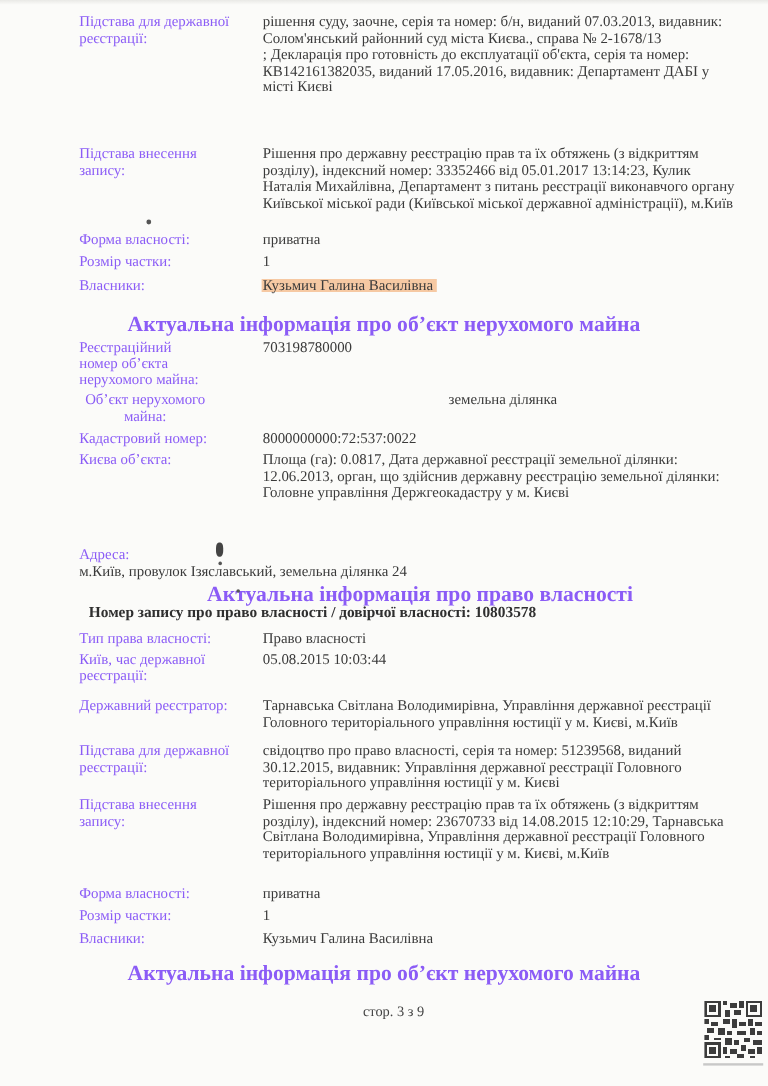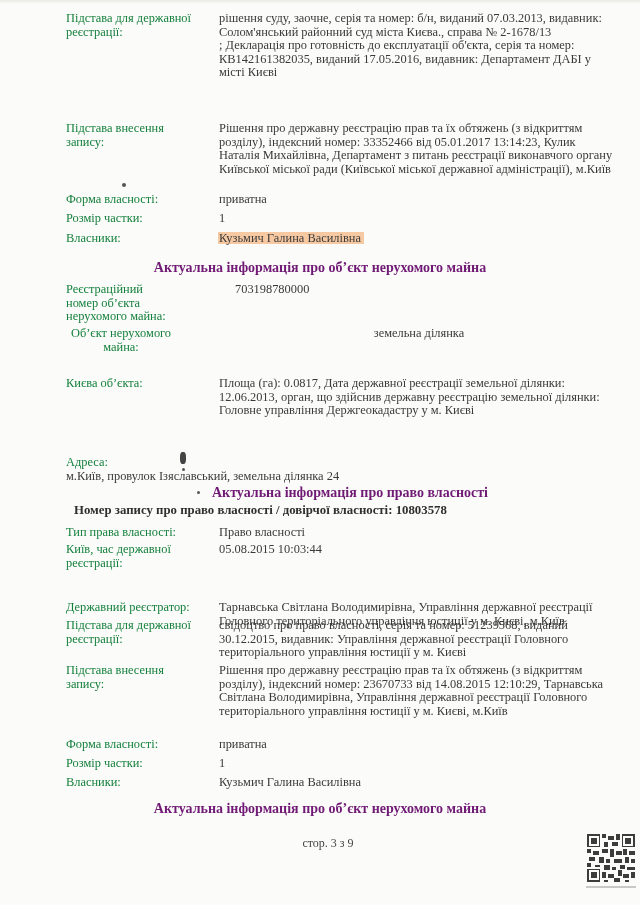--- a/index.html
+++ b/index.html
@@ -9,23 +9,23 @@
     font-family: "Liberation Serif", "DejaVu Serif", serif;
     color: #3a3a3a;
     position: relative;
   }
   .topline {
     position: absolute; left: 0; top: 0; width: 640px; height: 4px;
     background: linear-gradient(#e9e9e6, #fbfbf9);
   }
   .page { position: absolute; left: 0; top: 0; width: 640px; height: 905px; }
   .row { position: absolute; left: 66px; width: 560px; display: flex; font-size: 12.4px; line-height: 13.5px; }
-  .lbl { width: 153px; flex: none; color: #15803d; }
+  .lbl { width: 153px; flex: none; color: #8b5cf6; }
   .val { width: 400px; flex: none; color: #3a3a3a; }
-  .heading { position: absolute; left: 0; width: 640px; text-align: center; font-weight: bold; font-size: 14px; color: #701a75; }
+  .heading { position: absolute; left: 0; width: 640px; text-align: center; font-weight: bold; font-size: 18px; color: #8b5cf6; }
   .subheading { position: absolute; left: 74px; font-weight: bold; font-size: 12.8px; color: #2f2f2f; text-align: center; }
   .hl { background: linear-gradient(transparent 10%, #f6c9a3 10%, #f6c9a3 90%, transparent 90%); padding: 0 3px 0 1px; margin-left: -1px; }
   .footer { position: absolute; left: 8px; width: 640px; top: 836px; text-align: center; font-size: 12px; color: #444; }
   .qr { position: absolute; left: 587px; top: 834px; width: 48px; height: 48px; }
   .qr-caption { position: absolute; left: 586px; top: 886px; width: 50px; height: 2px; background: #c8c8c8; }
   .speck { position: absolute; border-radius: 50%; background: #555; }
 </style>
 </head>
 <body>
 
@@ -49,27 +49,31 @@
   <div class="row" style="top:212px;">
     <div class="lbl">Розмір частки:</div>
     <div class="val">1</div>
   </div>
   <div class="row" style="top:232px;">
     <div class="lbl">Власники:</div>
     <div class="val"><span class="hl">Кузьмич Галина Василівна</span></div>
   </div>
 
   <div class="heading" style="top:260px;">Актуальна інформація про об’єкт нерухомого майна</div>
-  <div class="row" style="top:283px;gap:16px;">
+  <div class="row" style="top:283px;">
     <div class="lbl" style="width:110px;margin-right:43px;">Реєстраційний номер об’єкта нерухомого майна:</div>
     <div class="val">703198780000</div>
   </div>
   <div class="row" style="top:327px;text-align:center;">
     <div class="lbl" style="width:110px;margin-right:43px;">Об’єкт нерухомого майна:</div>
     <div class="val">земельна ділянка</div>
+  </div>
+  <div class="row" style="top:359px;">
+    <div class="lbl">Кадастровий номер:</div>
+    <div class="val">8000000000:72:537:0022</div>
   </div>
   <div class="row" style="top:377px;">
     <div class="lbl">Києва об’єкта:</div>
     <div class="val">Площа (га): 0.0817, Дата державної реєстрації земельної ділянки: 12.06.2013, орган, що здійснив державну реєстрацію земельної ділянки: Головне управління Держгеокадастру у м. Києві</div>
   </div>
   <div class="row" style="top:456px;flex-direction:column;">
     <div class="lbl">Адреса:</div>
     <div class="val">м.Київ, провулок Ізяславський, земельна ділянка 24</div>
   </div>
 
@@ -77,21 +81,21 @@
   <div class="subheading" style="top:503px;">Номер запису про право власності / довірчої власності: 10803578</div>
 
   <div class="row" style="top:526px;">
     <div class="lbl">Тип права власності:</div>
     <div class="val">Право власності</div>
   </div>
   <div class="row" style="top:543px;">
     <div class="lbl" style="width:120px;margin-right:33px;">Київ, час державної реєстрації:</div>
     <div class="val">05.08.2015 10:03:44</div>
   </div>
-  <div class="row" style="top:601px;">
+  <div class="row" style="top:582px;">
     <div class="lbl">Державний реєстратор:</div>
     <div class="val">Тарнавська Світлана Володимирівна, Управління державної реєстрації Головного територіального управління юстиції у м. Києві, м.Київ</div>
   </div>
   <div class="row" style="top:619px;">
     <div class="lbl" style="width:140px;margin-right:13px;">Підстава для державної реєстрації:</div>
     <div class="val">свідоцтво про право власності, серія та номер: 51239568, виданий 30.12.2015, видавник: Управління державної реєстрації Головного територіального управління юстиції у м. Києві</div>
   </div>
   <div class="row" style="top:664px;">
     <div class="lbl" style="width:120px;margin-right:33px;">Підстава внесення запису:</div>
     <div class="val">Рішення про державну реєстрацію прав та їх обтяжень (з відкриттям розділу), індексний номер: 23670733 від 14.08.2015 12:10:29, Тарнавська Світлана Володимирівна, Управління державної реєстрації Головного територіального управління юстиції у м. Києві, м.Київ</div>

